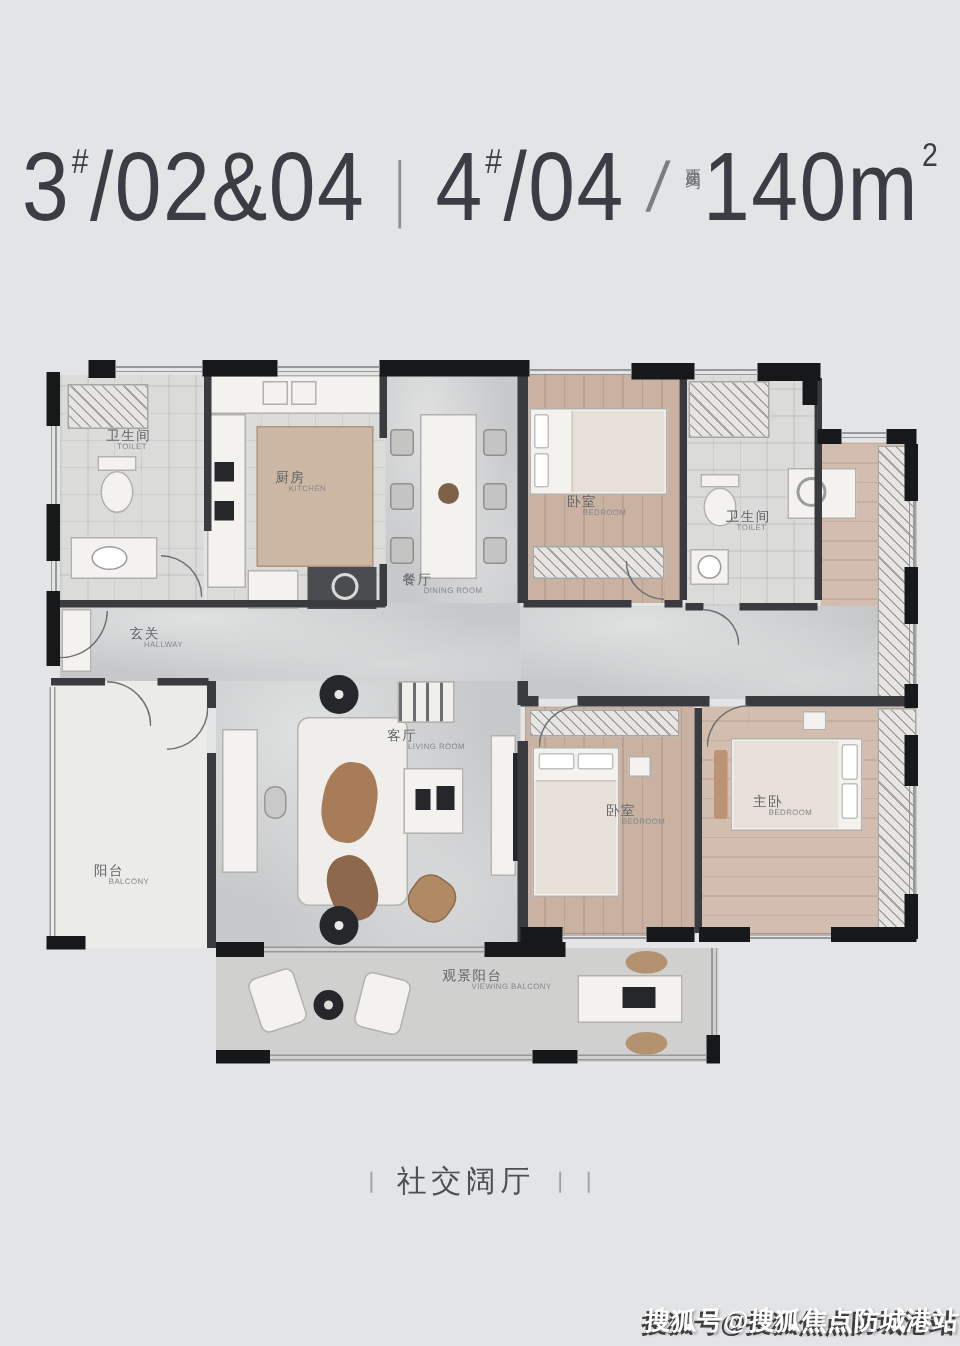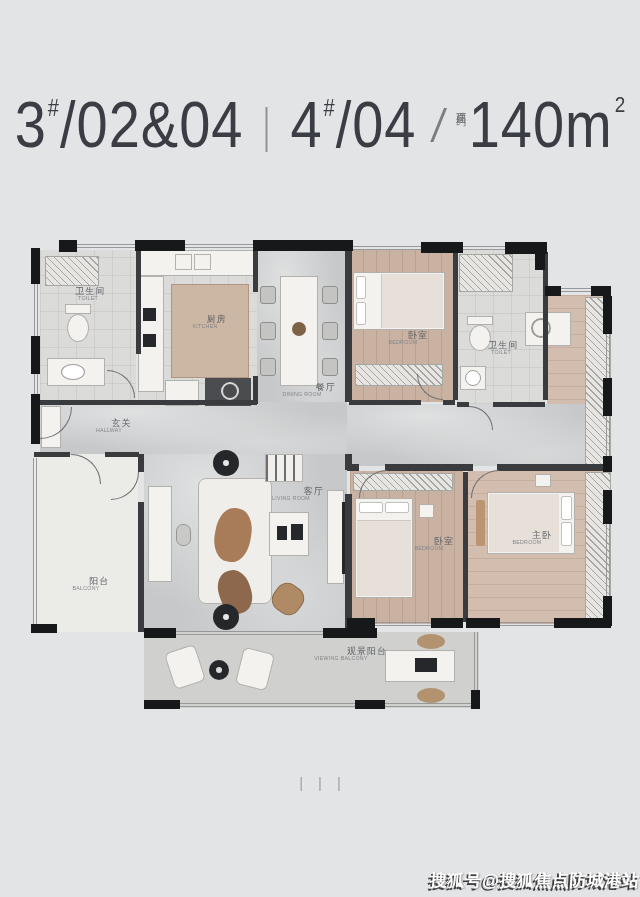--- a/index.html
+++ b/index.html
@@ -22,21 +22,21 @@
   .mb{background:radial-gradient(ellipse at 30% 20%,rgba(255,255,255,.45),transparent 60%),radial-gradient(ellipse at 72% 78%,rgba(255,255,255,.3),transparent 55%),#c6c8c9}
   .tl{background:repeating-linear-gradient(0deg,rgba(0,0,0,.06) 0 1px,transparent 1px 18px),repeating-linear-gradient(90deg,rgba(0,0,0,.06) 0 1px,transparent 1px 18px),#dbdcda}
   .wd{background:repeating-linear-gradient(90deg,rgba(120,90,70,.18) 0 1px,transparent 1px 13px),#c9b2a1}
   .wd2{background:repeating-linear-gradient(0deg,rgba(120,90,70,.15) 0 1px,transparent 1px 13px),#d2bdae}
   .hatch{background:repeating-linear-gradient(45deg,rgba(70,70,72,.4) 0 1px,transparent 1px 5px),#e6e5e2;border:1px solid #a6a7a5;box-sizing:border-box}
   .fw{position:absolute;background:#f3f2ef;border:1px solid #b3b1ad;box-sizing:border-box}
   .fd{position:absolute;background:#26272a}
   .pw{position:absolute;background:#fff;border:1px solid #c2c0bc;border-radius:2px;box-sizing:border-box}
   .ch{position:absolute;width:16px;height:18px;background:#c4c5c3;border:1px solid #8f908e;border-radius:3px;box-sizing:border-box}
   .arc{position:absolute;box-sizing:border-box}
-  .lbl{position:absolute;transform:translate(-50%,-50%);text-align:right;color:#5f6266;white-space:nowrap;line-height:1.05}
+  .lbl{position:absolute;transform:translate(-50%,-50%);text-align:left;color:#5f6266;white-space:nowrap;line-height:1.05}
   .lbl .zh{display:block;font-size:9px;letter-spacing:1px}
   .lbl .en{display:block;font-size:9px;transform:scale(.58);transform-origin:50% 0;color:#84868a;letter-spacing:.5px}
   
   .features{position:absolute;top:774px;left:0;right:0;display:flex;justify-content:center;align-items:center;gap:15px;color:#4c5056}
   .feat{font-size:20px;letter-spacing:3px;font-weight:500}
   .fdiv{color:#9fa2a5;font-size:15px;font-weight:300}
   
   .wm{position:absolute;right:0;bottom:5px;font-size:17px;font-weight:700;color:#fff;letter-spacing:.5px;white-space:nowrap;transform:skewX(-4deg);text-shadow:-2px 2px 0 #3e3e40,1px 1px 2px rgba(0,0,0,.35)}
 </style>
 </head>
@@ -274,17 +274,18 @@
       <span class="en">BEDROOM</span>
     </div>
   <div class="lbl" style="left:312px;top:416px">
       <span class="zh">观景阳台</span>
       <span class="en">VIEWING BALCONY</span>
     </div>
 </div>
 
 <div class="features">
   <span class="fdiv">|</span>
+  <span class="feat">社交阔厅</span>
   <span class="fdiv">|</span>
   <span class="fdiv">|</span>
 </div>
 
 <div class="wm">搜狐号@搜狐焦点防城港站</div>
 
 </body></html>

